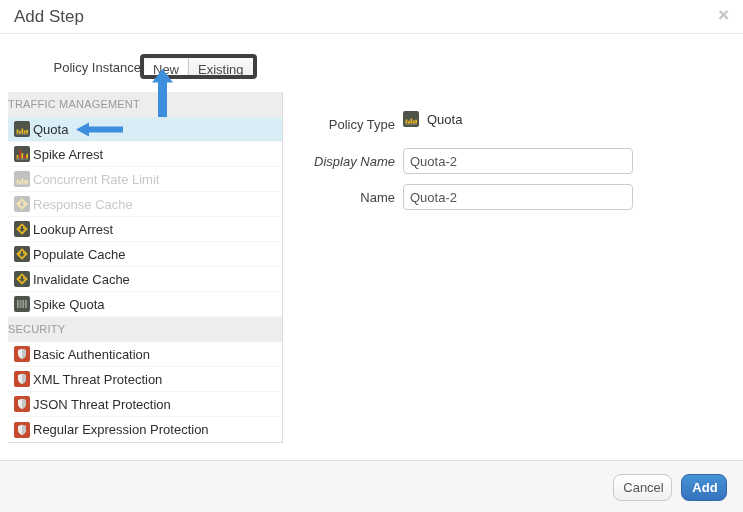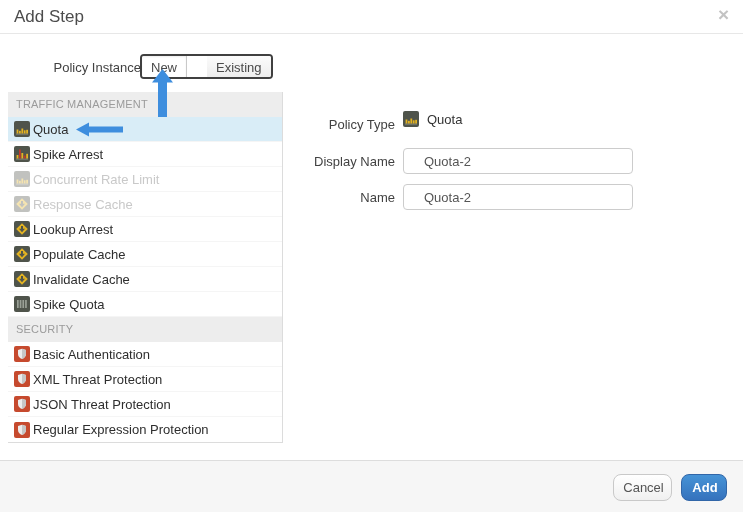--- a/index.html
+++ b/index.html
@@ -6,47 +6,47 @@
   body { margin: 0; background: #fff; font-family: "Liberation Sans", sans-serif; }
   .dialog { position: relative; width: 743px; height: 512px; background: #fff; overflow: hidden; }
 
   
   .hdr { position: absolute; top: 0; left: 0; right: 0; height: 34px; border-bottom: 1px solid #e7e7e7; background: #fff; }
   .title { position: absolute; left: 14px; top: 7px; font-size: 17px; color: #4c4c4c; }
   .close { position: absolute; right: 14px; top: 5px; font-size: 19px; line-height: 19px; color: #c3c3c3; cursor: pointer; font-weight: bold; }
 
   
   .pi-label { position: absolute; left: 8px; top: 60px; width: 133px; text-align: right; font-size: 13px; color: #424242; }
-  .seg { position: absolute; left: 140px; top: 54px; height: 25px; display: flex; border: 2px solid #404040; border-radius: 4px; overflow: hidden; background: #fff; gap: 20px; }
+  .seg { position: absolute; left: 140px; top: 54px; height: 25px; display: flex; border: 4px solid #404040; border-radius: 4px; overflow: hidden; background: #fff; }
   .seg button { font-family: "Liberation Sans", sans-serif; font-size: 13px; color: #4a4a4a; border: none; padding: 0 9px; height: 23px; cursor: pointer; }
   .seg .seg-new { background: #fff; border-right: 1px solid #c9c9c9; box-shadow: inset 0 1px 2px rgba(0,0,0,.07); }
   .seg .seg-existing { background: linear-gradient(#fbfbfb, #ececec); }
 
   
   .arrow-up { position: absolute; left: 151px; top: 69px; z-index: 6; }
   .larrow { margin-left: 8px; flex: none; }
 
   
   .sidebar { position: absolute; left: 8px; top: 92px; width: 275px; border-right: 1px solid #dcdcdc; border-bottom: 1px solid #dcdcdc; background: #fff; }
-  .sec-hdr { height: 25px; line-height: 25px; background: #ededed; color: #9b9b9b; font-size: 11px; padding-left: 8px; letter-spacing: .2px; }
+  .sec-hdr { height: 25px; line-height: 25px; background: #ededed; color: #9b9b9b; font-size: 11px; padding-left: 0; letter-spacing: .2px; }
   .item { height: 25px; font-size: 13px; color: #2e2e2e; padding-left: 6px; display: flex; align-items: center; border-bottom: 1px solid #f5f5f5; cursor: pointer; background: #fff; }
   .item:last-child { border-bottom: none; }
   .item svg { margin-right: 3px; flex: none; }
   .item.selected { background: #d9edf7; }
   .item.disabled { color: #c9c9c9; cursor: default; }
   .item.disabled svg { opacity: .35; }
 
   
   .flabel { position: absolute; left: 280px; width: 115px; text-align: right; font-size: 13px; color: #424242; }
   .lbl-ptype { top: 117px; }
-  .lbl-display { top: 154px; }
+  .lbl-display { top: 154px; font-style: italic; }
   .lbl-name { top: 190px; }
   .ptype-val { position: absolute; left: 403px; top: 111px; display: flex; align-items: center; font-size: 13px; color: #333; }
   .ptype-val span { margin-left: 8px; }
-  .tinput { position: absolute; left: 403px; width: 230px; height: 26px; border: 1px solid #ccc; border-radius: 4px; font-family: "Liberation Sans", sans-serif; font-size: 13px; color: #555; padding: 0 20px; background: #fff; }
+  .tinput { position: absolute; left: 403px; width: 230px; height: 26px; border: 1px solid #ccc; border-radius: 4px; font-family: "Liberation Sans", sans-serif; font-size: 13px; color: #555; padding: 0 6px; background: #fff; }
   .in-display { top: 148px; }
   .in-name { top: 184px; }
 
   
   .footer { position: absolute; left: 0; right: 0; top: 460px; height: 52px; background: #f6f6f6; border-top: 1px solid #ddd; }
   .btn { position: absolute; top: 13px; height: 27px; border-radius: 8px; font-family: "Liberation Sans", sans-serif; font-size: 13px; cursor: pointer; padding-left: 8px; }
   .btn-cancel { left: 613px; width: 59px; background: linear-gradient(#ffffff, #f0f0f0); border: 1px solid #c9c9c9; color: #555; }
   .btn-add { left: 681px; width: 46px; background: linear-gradient(#4693d6, #3572bd); border: 1px solid #3166a8; color: #fff; font-weight: bold; }
 </style>
 </head>

